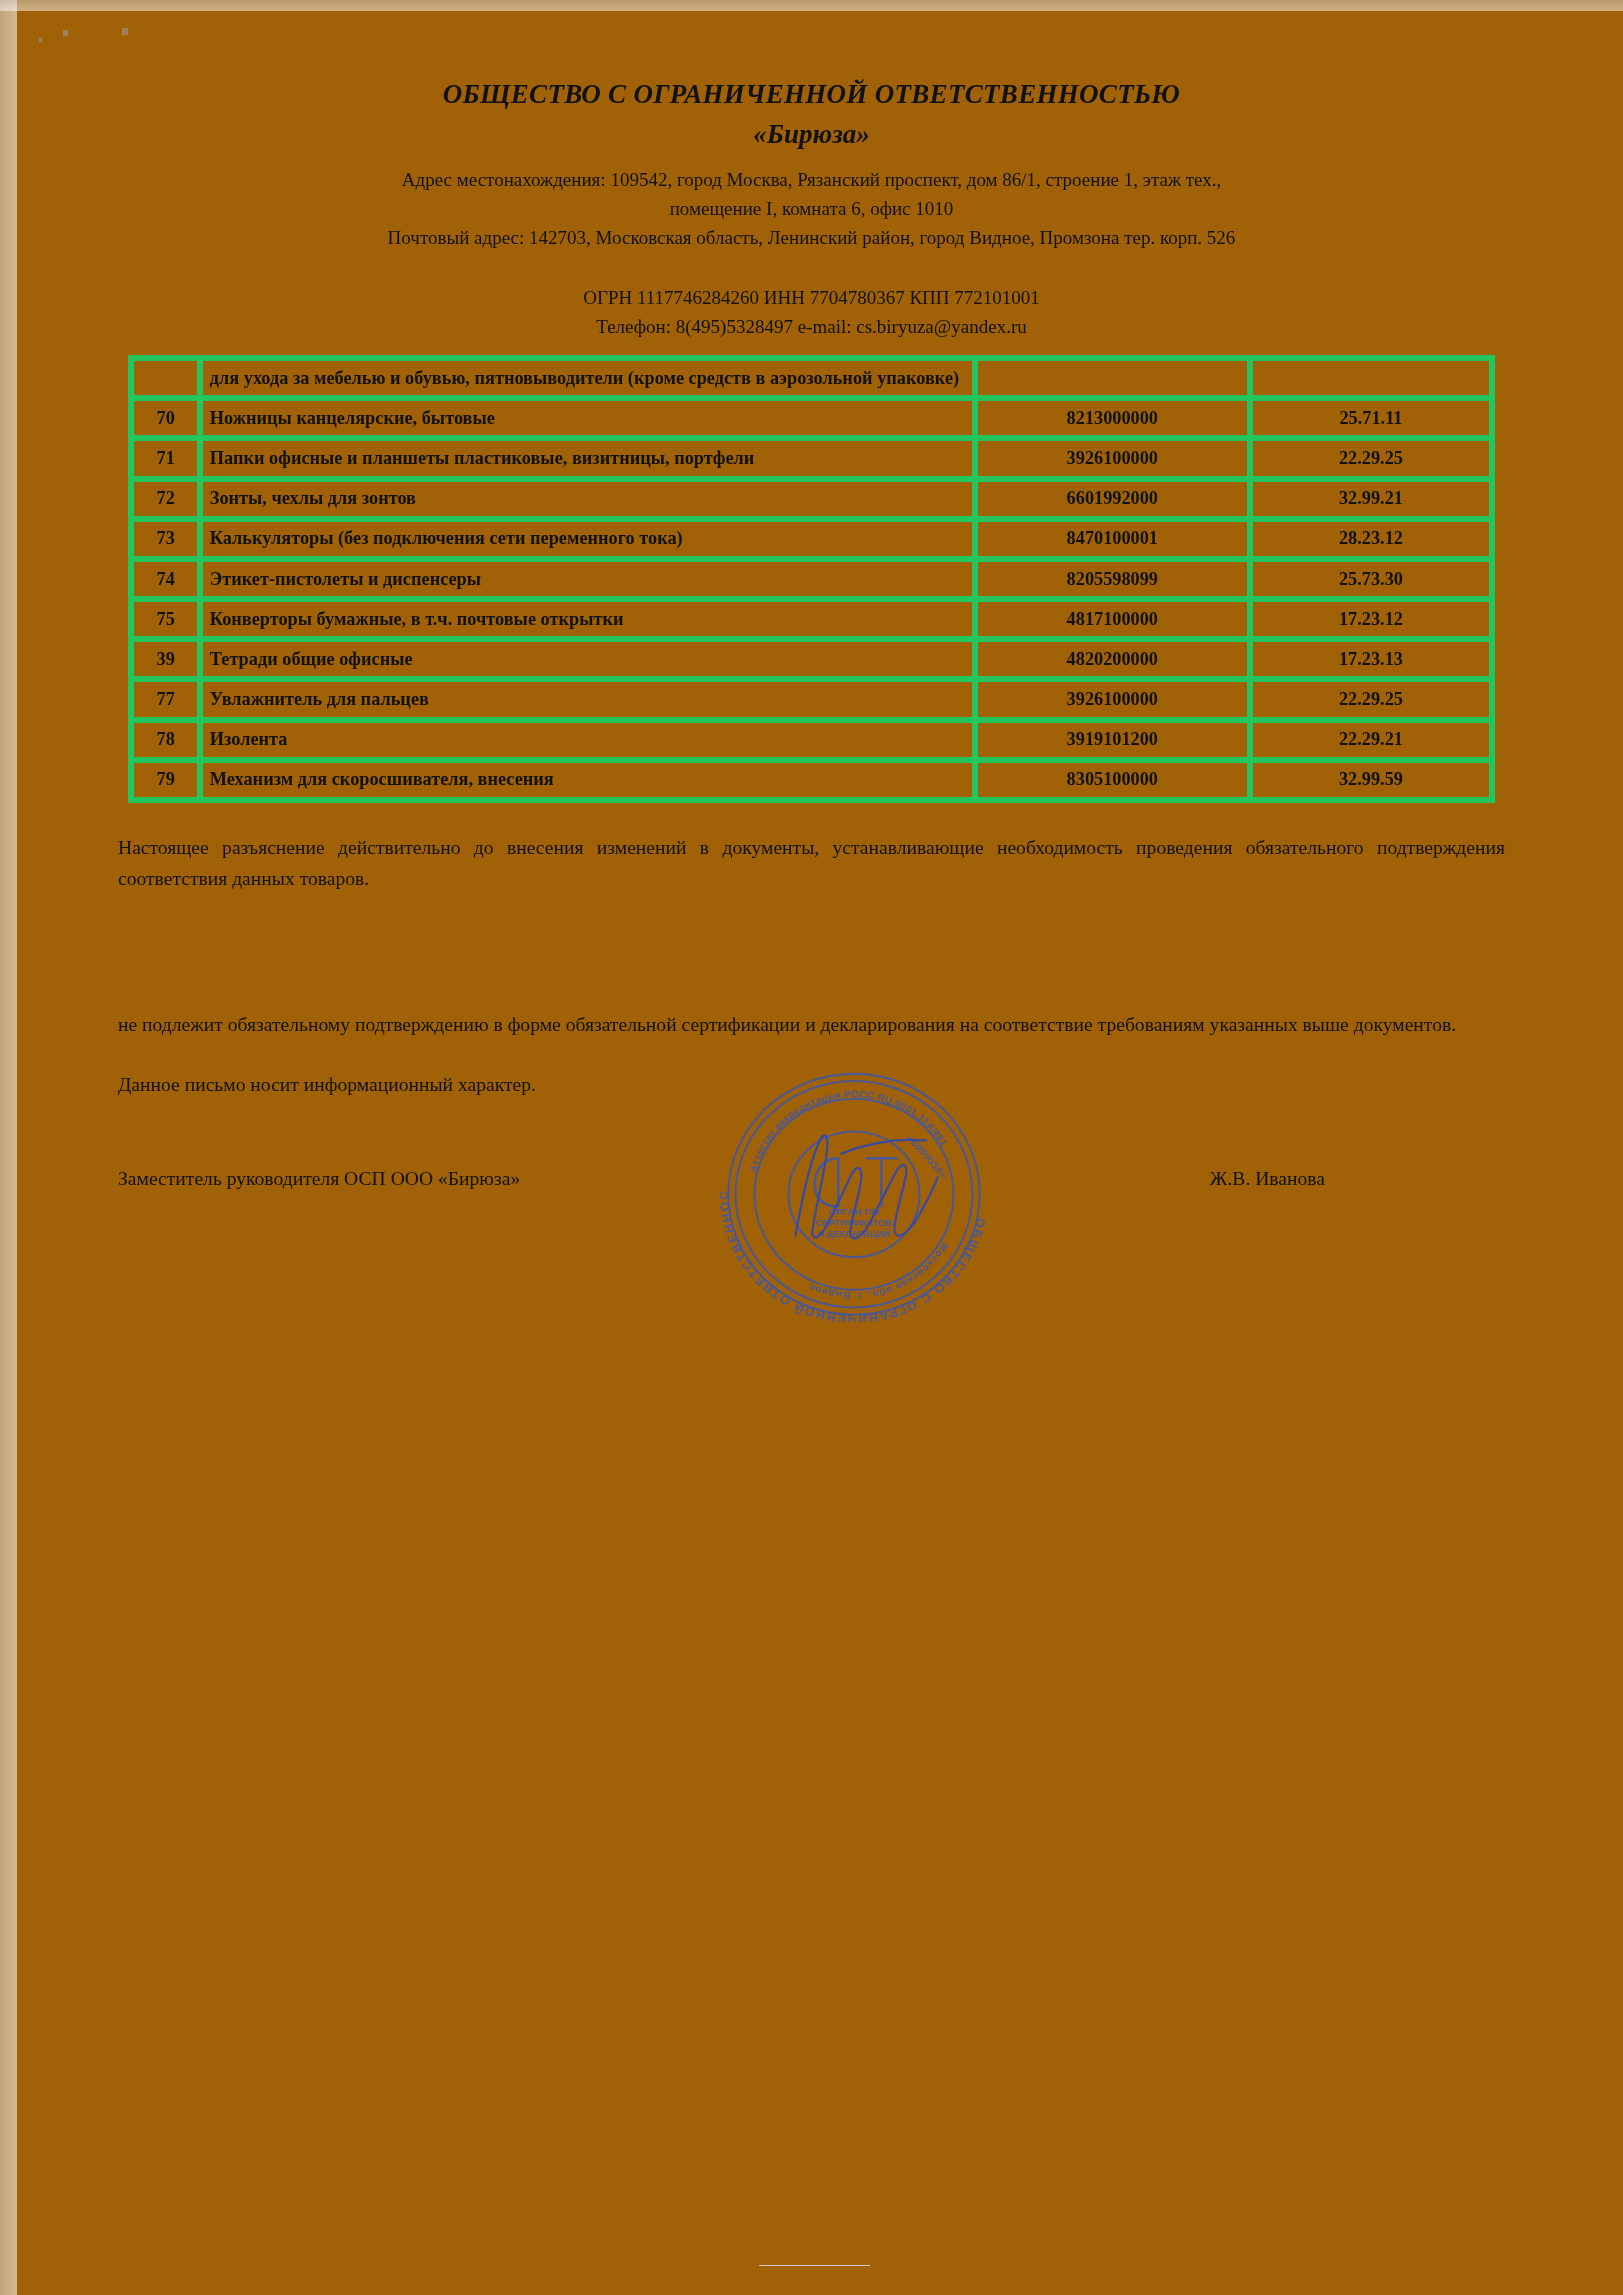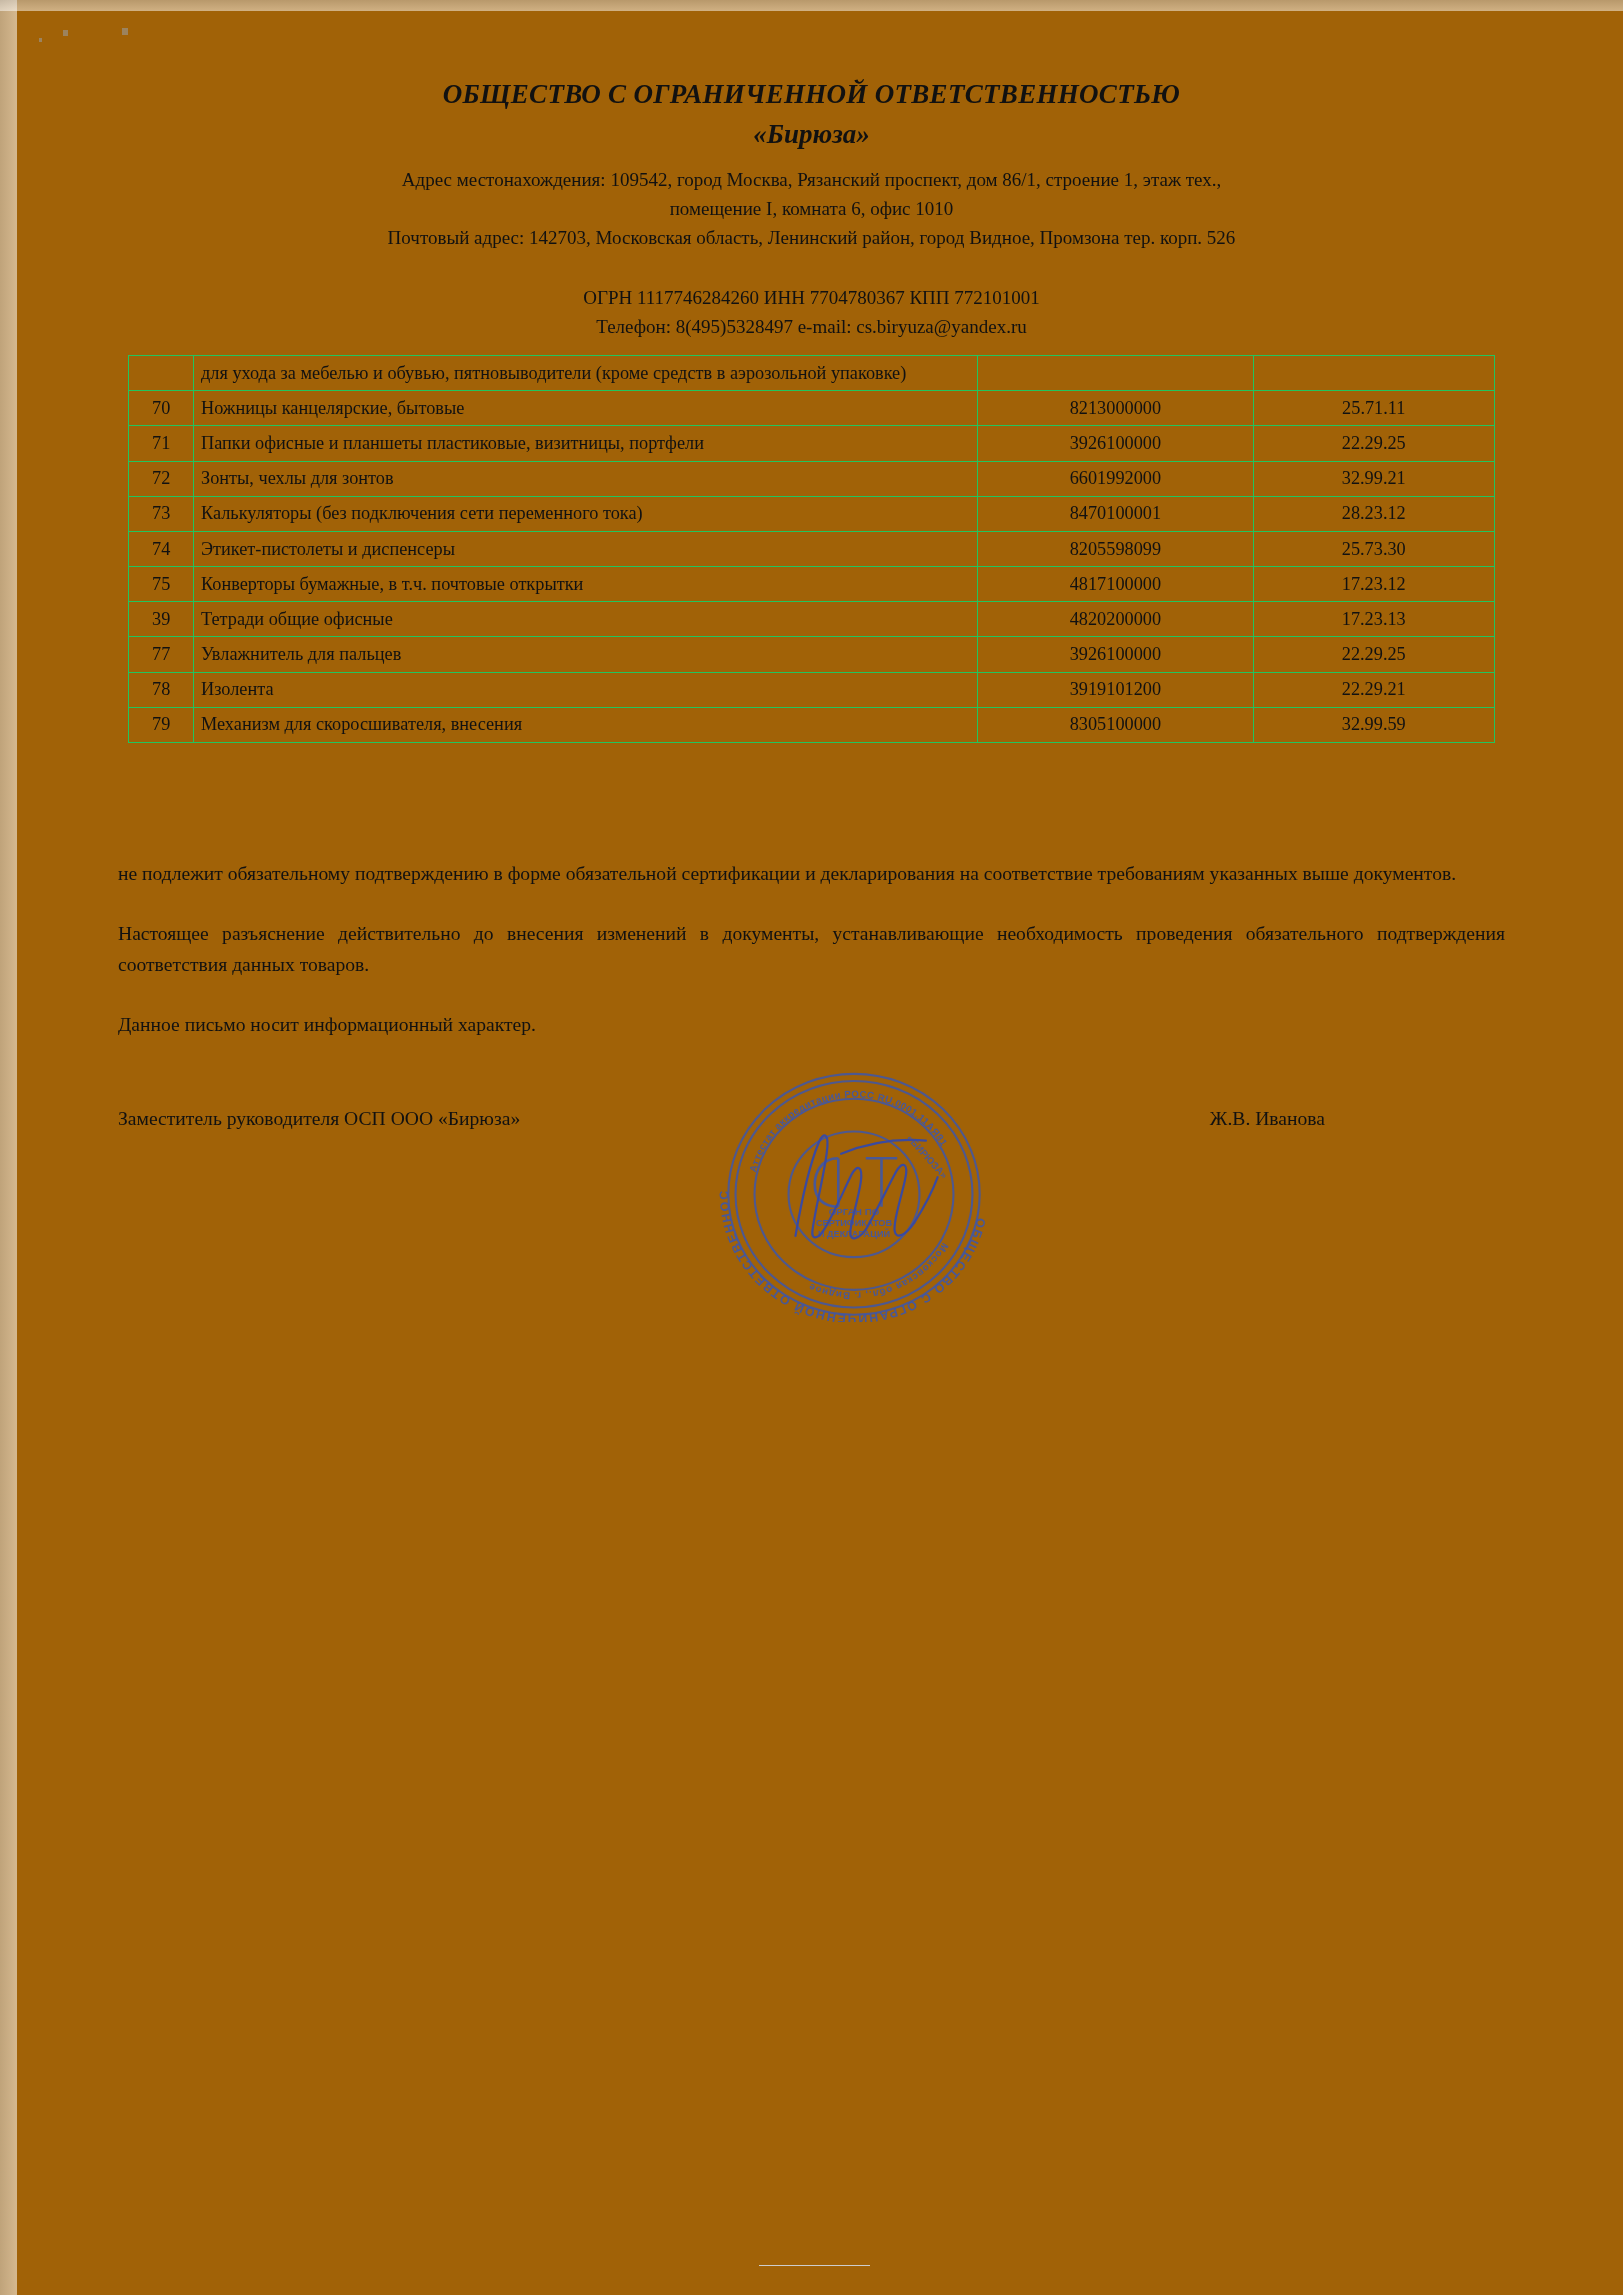--- a/index.html
+++ b/index.html
@@ -90,24 +90,25 @@
     line-height: 29px;
   }
 
   table.items {
     border-collapse: collapse;
     margin: 14.4px auto 0 auto;
     width: 1367px;
     font-size: 18.3px;
   }
   table.items td {
-    border: 1px solid #22c55e;
+    border: 6px solid #22c55e;
     padding: 4.6px 6.5px;
     vertical-align: top;
     line-height: 25px;
+    font-weight: bold;
   }
   td.c-num {
     width: 50px;
     text-align: center;
   }
   td.c-name {
     width: 752px;
     text-align: left;
   }
   td.c-code {
@@ -264,22 +265,22 @@
         </tr>
         <tr>
           <td class="c-num">79</td>
           <td class="c-name">Механизм для скоросшивателя, внесения</td>
           <td class="c-code">8305100000</td>
           <td class="c-okpd">32.99.59</td>
         </tr>
       </tbody>
     </table>
 
+    <div class="para p2">Настоящее разъяснение действительно до внесения изменений в документы, устанавливающие необходимость проведения обязательного подтверждения соответствия данных товаров.</div>
     <div class="para p1">не подлежит обязательному подтверждению в форме обязательной сертификации и декларирования на соответствие требованиям указанных выше документов.</div>
-    <div class="para p2">Настоящее разъяснение действительно до внесения изменений в документы, устанавливающие необходимость проведения обязательного подтверждения соответствия данных товаров.</div>
     <div class="para p3">Данное письмо носит информационный характер.</div>
 
     <div class="sign-row">
       <div class="sign-left">Заместитель руководителя ОСП ООО «Бирюза»</div>
       <div class="sign-right">Ж.В. Иванова</div>
     </div>
 
   </div>
 
   <div class="stamp">

